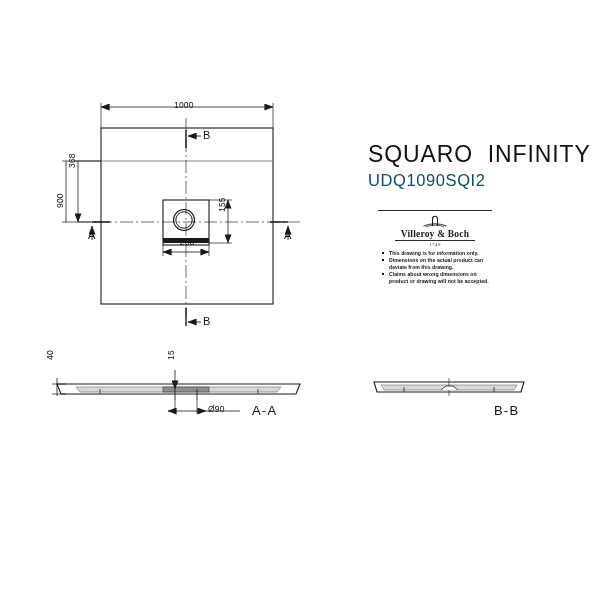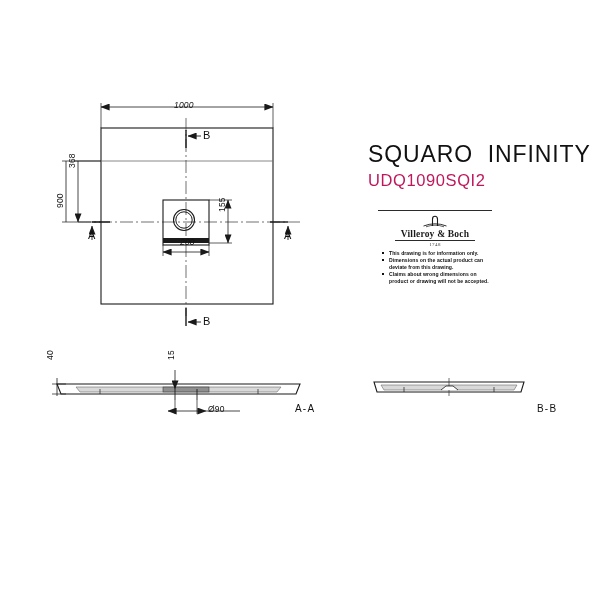--- a/index.html
+++ b/index.html
@@ -41,21 +41,21 @@
     top: 143px;
     font-size: 23px;
     letter-spacing: 0.9px;
     color: #111111;
   }
   #title-code {
     left: 368px;
     top: 172px;
     font-size: 16.5px;
     letter-spacing: 0.6px;
-    color: #be185d;
+    color: #0c4a6e;
   }
   
   #logo-block {
     position: absolute;
     left: 378px;
     top: 210px;
     width: 114px;
     height: 85px;
     overflow: hidden;
   }
@@ -141,26 +141,25 @@
   .dim-rot {
     transform: rotate(-90deg);
     transform-origin: 0 0;
   }
   .mark {
     font-size: 11px;
     color: #111111;
     letter-spacing: 0.4px;
   }
   .view-label {
-    font-size: 10px;
+    font-size: 13px;
     color: #111111;
     letter-spacing: 1.2px;
-    margin-left: 43px;
-  }
-  #dim-1000 { left: 174px; top: 101px; font-style: italic; }
+  }
+  #dim-1000 { left: 174px; top: 101px; }
   #dim-368  { left: 68px;  top: 168px; }
   #dim-900  { left: 56px;  top: 208px; }
   #dim-155  { left: 218px; top: 212px; }
   #dim-200  { left: 180px; top: 238px; font-style: italic; }
   #dim-40   { left: 46px;  top: 360px; }
   #dim-15   { left: 167px; top: 360px; }
   #dim-d90  { left: 208px; top: 405px; }
   #mark-b-top    { left: 203px; top: 130px; }
   #mark-b-bottom { left: 203px; top: 316px; }
   #mark-a-left   { left: 88px;  top: 230px; }

